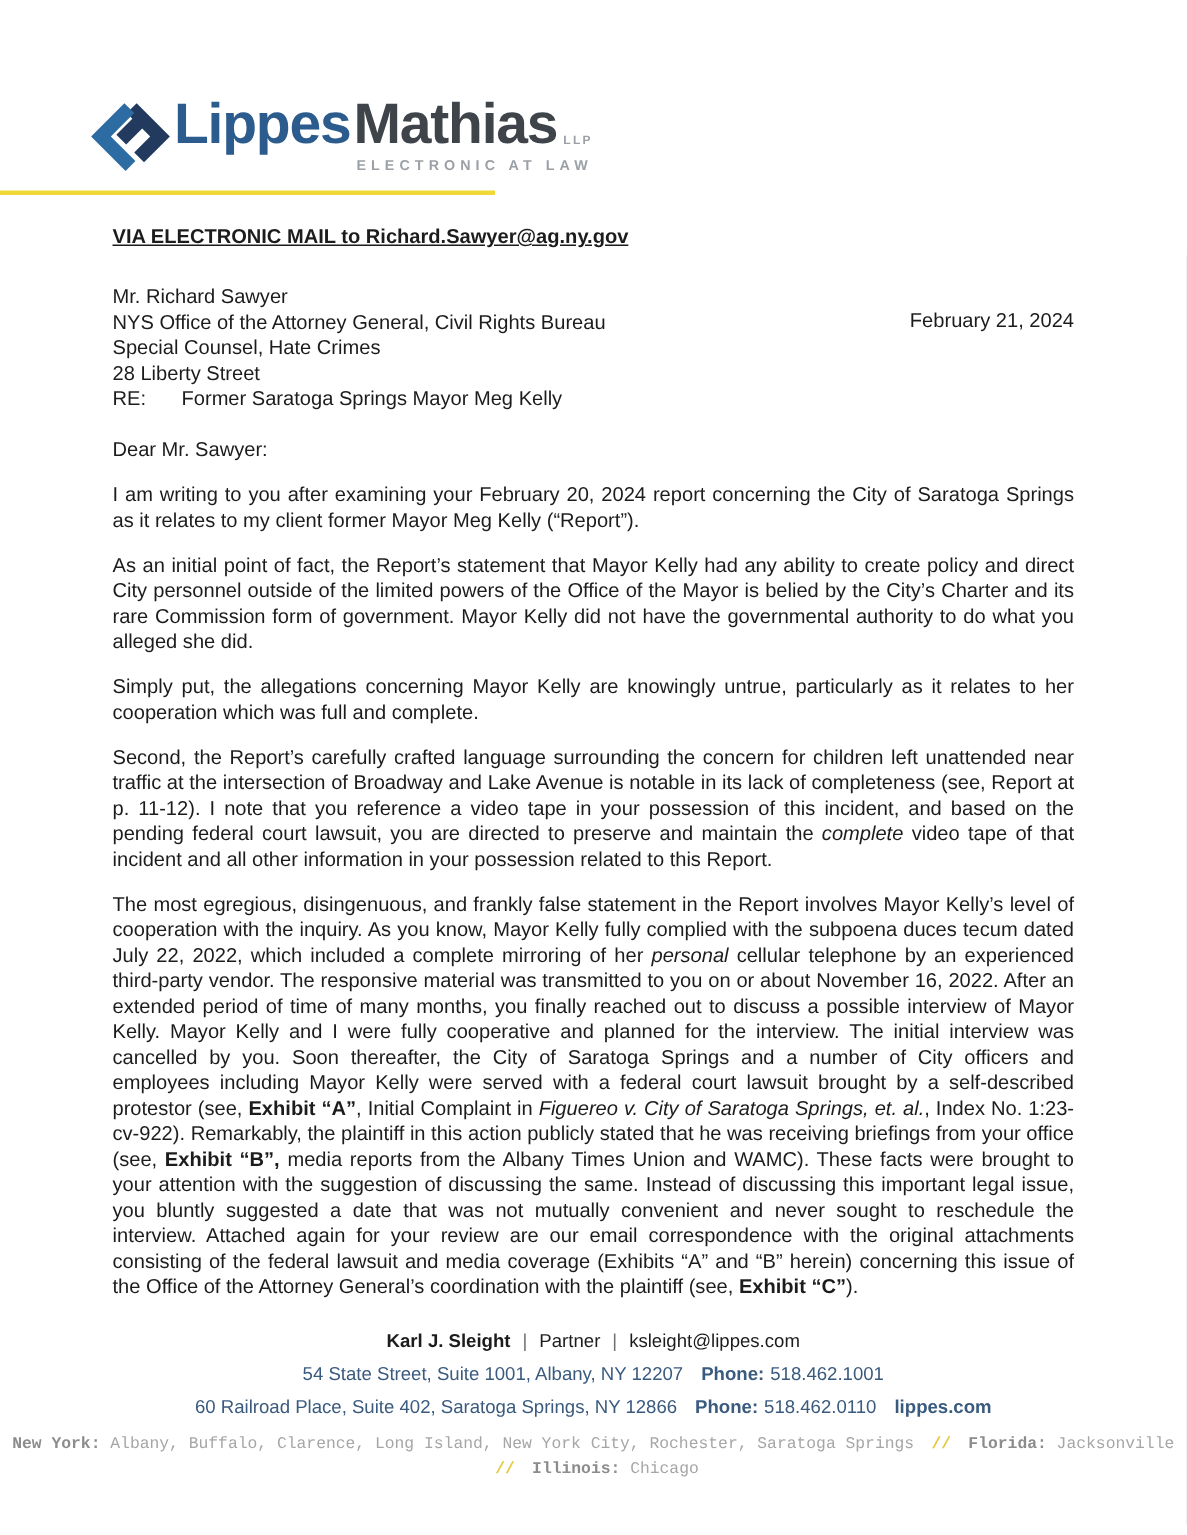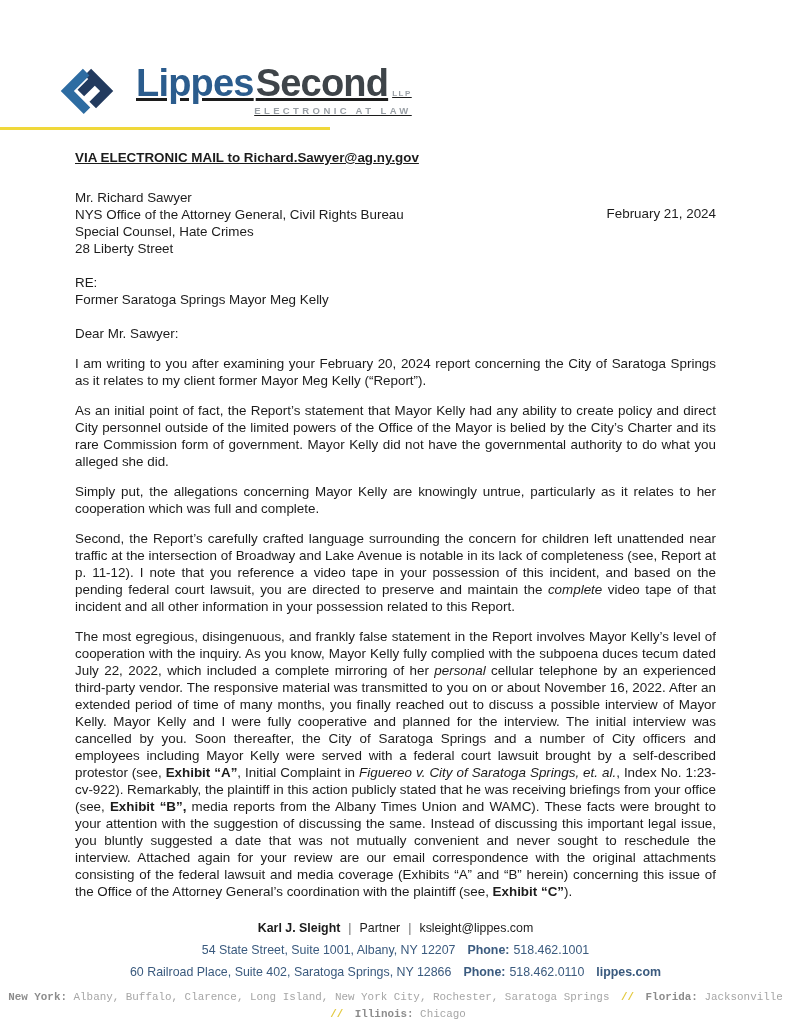--- a/index.html
+++ b/index.html
@@ -5,34 +5,34 @@
   html,body{margin:0;padding:0;background:#e8e8e8;}
   .page{
     width:791px;height:1023px;margin:0 auto;background:#ffffff;
     font-family:"Liberation Sans",sans-serif;color:#1c1c1c;
     position:relative;overflow:hidden;box-sizing:border-box;
   }
   
   .letterhead{padding-top:62px;padding-left:58px;}
   .logo-row{display:flex;align-items:flex-start;}
   .logo-icon{flex:0 0 auto;}
-  .logo-text{margin-left:20px;padding-top:2px;text-decoration:underline;}
+  .logo-text{margin-left:0;padding-top:2px;}
   .brand{display:flex;align-items:baseline;line-height:1;font-size:38px;letter-spacing:-0.8px;font-weight:600;}
   .brand .w1{color:#2b5c8d;margin-right:2px;}
   .brand .w2{color:#3e4449;}
   .brand .llp{font-size:8px;font-weight:bold;color:#9aa0a6;letter-spacing:1.5px;margin-left:4px;align-self:flex-end;padding-bottom:4px;}
   .tagline{font-size:9.5px;color:#9aa0a6;letter-spacing:3.4px;text-align:right;margin-top:3px;font-weight:600;}
   .rule{height:3px;width:330px;background:#f0d83a;margin-top:7px;}
   
   .content{margin:0 75px;font-size:13.4px;line-height:17px;}
   .delivery{margin-top:19px;font-weight:bold;text-decoration:underline;}
   .addr{position:relative;margin-top:23px;}
   .addr .line{display:block;}
   .date{position:absolute;right:0;top:16px;}
-  .re-row{margin-top:17px;display:flex;flex-direction:column;}
+  .re-row{display:flex;}
   .re-label{width:46px;flex:0 0 auto;}
   .salutation{margin-top:17px;}
   p.body-par{margin:13px 0 0 0;text-align:justify;}
   .b{font-weight:bold;}
   .i{font-style:italic;}
   
   .contact{margin-top:21px;text-align:center;font-size:12.4px;line-height:15px;}
   .contact .line1{color:#1c1c1c;}
   .contact .pipe{color:#6f6f6f;margin:0 8px;font-weight:normal;}
   .contact .blue-line{color:#3a5a7e;margin-top:7px;}
@@ -52,21 +52,21 @@
     <div class="logo-row">
       <svg class="logo-icon" width="58" height="58" viewBox="0 0 100 100" aria-hidden="true">
         <g transform="rotate(45 50 50)">
           <path fill="#223a5e" d="M28 18 H82 V60 H66 V34 H53 V60 H37 V34 H28 Z"></path>
           <path fill="#2d6ca2" d="M18 28 H34 V66 H74 V82 H18 Z"></path>
         </g>
       </svg>
       <div class="logo-text">
         <div class="brand">
           <span class="w1">Lippes</span>
-            <span class="w2">Second</span>
+            <span class="w2">Mathias</span>
             <span class="llp">LLP</span>
         </div>
         <div class="tagline">ELECTRONIC AT LAW</div>
       </div>
     </div>
   </div>
   <div class="rule"></div>
 
   <div class="content">
 

